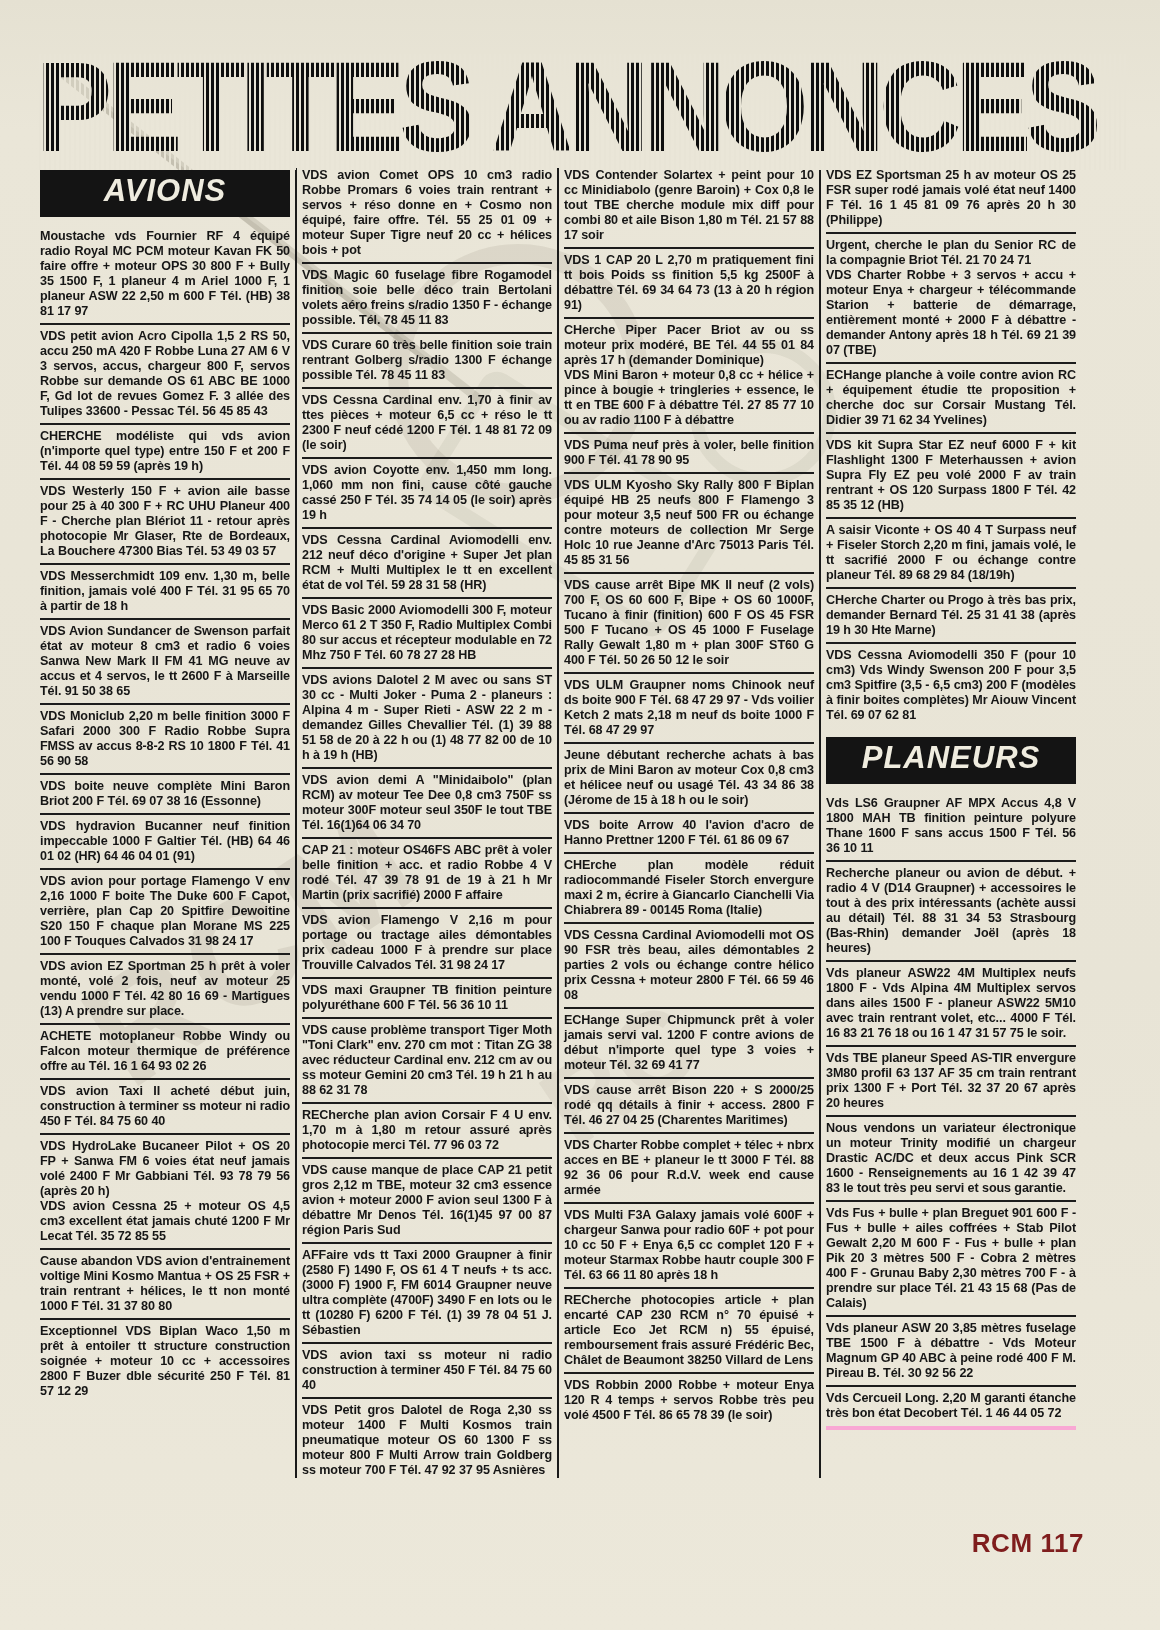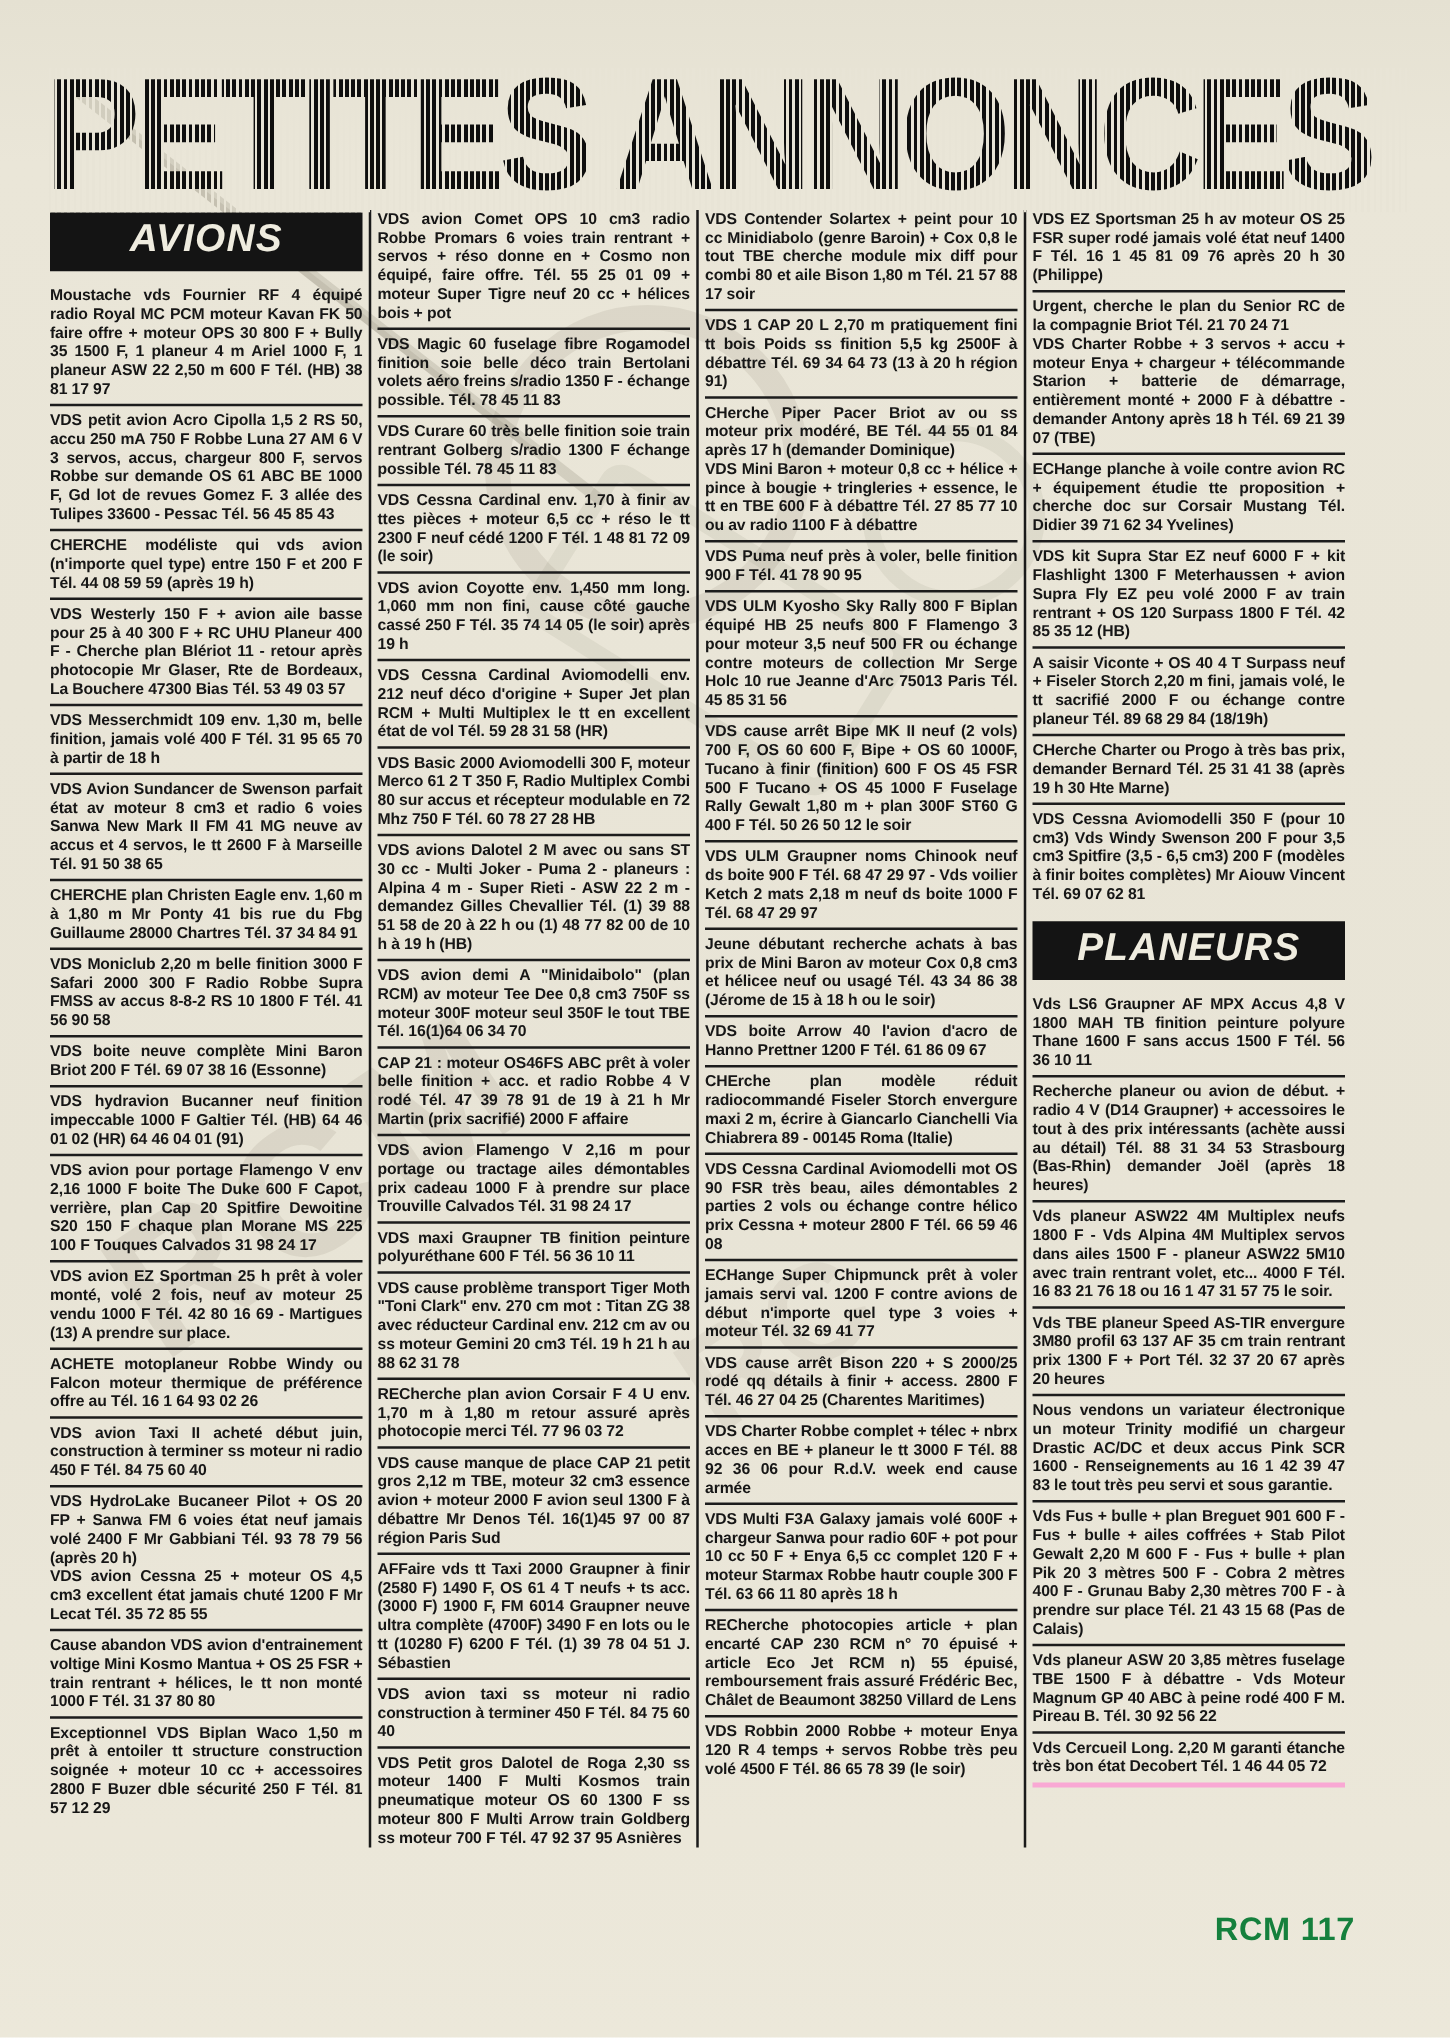--- a/index.html
+++ b/index.html
@@ -35,21 +35,21 @@
     padding:3px 5px 8px;margin:2px 0 12px;
   }
   .column .ad + .section-bar{margin-top:14px;}
   .ad{
     margin:0;font-size:12.6px;line-height:15px;font-weight:bold;
     text-align:justify;white-space:pre-line;letter-spacing:-.1px;
   }
   .ad + .ad{border-top:2px solid #1c1c1c;margin-top:4px;padding-top:4px;}
   .column:last-child .ad:last-child{border-bottom:4px solid #f9a8d4;padding-bottom:5px;}
   
-  .footer{position:absolute;top:1528px;right:76px;z-index:1;font-weight:bold;font-size:26px;letter-spacing:.5px;color:#15803d;}
+  .footer{position:absolute;top:1528px;right:76px;z-index:1;font-weight:bold;font-size:26px;letter-spacing:.5px;color:#7f1d1d;}
   .footer .num{margin-left:8px;}
 </style>
 </head>
 <body>
 
 <div class="ghost g-streak1"></div>
 <div class="ghost g-streak2"></div>
 <div class="ghost g-circle1"></div>
 <div class="ghost g-circle2"></div>
 <div class="ghost g-rect"></div>
@@ -58,26 +58,25 @@
 
 <div class="masthead">
   <h1>PETITES ANNONCES</h1>
   <div class="stripes"></div>
 </div>
 
 <div class="columns">
   <div class="column">
       <div class="section-bar">AVIONS</div>
       <p class="ad">Moustache vds Fournier RF 4 équipé radio Royal MC PCM moteur Kavan FK 50 faire offre + moteur OPS 30 800 F + Bully 35 1500 F, 1 planeur 4 m Ariel 1000 F, 1 planeur ASW 22 2,50 m 600 F Tél. (HB) 38 81 17 97</p>
-      <p class="ad">VDS petit avion Acro Cipolla 1,5 2 RS 50, accu 250 mA 750 F Robbe Luna 27 AM 6 V 3 servos, accus, chargeur 800 F, servos Robbe sur demande OS 61 ABC BE 1000 F, Gd lot de revues Gomez F. 3 allée des Tulipes 33600 - Pessac Tél. 56 45 85 43</p>
+      <p class="ad">VDS petit avion Acro Cipolla 1,5 2 RS 50, accu 250 mA 420 F Robbe Luna 27 AM 6 V 3 servos, accus, chargeur 800 F, servos Robbe sur demande OS 61 ABC BE 1000 F, Gd lot de revues Gomez F. 3 allée des Tulipes 33600 - Pessac Tél. 56 45 85 43</p>
       <p class="ad">CHERCHE modéliste qui vds avion (n'importe quel type) entre 150 F et 200 F Tél. 44 08 59 59 (après 19 h)</p>
       <p class="ad">VDS Westerly 150 F + avion aile basse pour 25 à 40 300 F + RC UHU Planeur 400 F - Cherche plan Blériot 11 - retour après photocopie Mr Glaser, Rte de Bordeaux, La Bouchere 47300 Bias Tél. 53 49 03 57</p>
       <p class="ad">VDS Messerchmidt 109 env. 1,30 m, belle finition, jamais volé 400 F Tél. 31 95 65 70 à partir de 18 h</p>
       <p class="ad">VDS Avion Sundancer de Swenson parfait état av moteur 8 cm3 et radio 6 voies Sanwa New Mark II FM 41 MG neuve av accus et 4 servos, le tt 2600 F à Marseille Tél. 91 50 38 65</p>
-      <p class="ad">CHERCHE plan Christen Eagle env. 1,60 m à 1,80 m Mr Ponty 41 bis rue du Fbg Guillaume 28000 Chartres Tél. 37 34 84 91</p>
       <p class="ad">VDS Moniclub 2,20 m belle finition 3000 F Safari 2000 300 F Radio Robbe Supra FMSS av accus 8-8-2 RS 10 1800 F Tél. 41 56 90 58</p>
       <p class="ad">VDS boite neuve complète Mini Baron Briot 200 F Tél. 69 07 38 16 (Essonne)</p>
       <p class="ad">VDS hydravion Bucanner neuf finition impeccable 1000 F Galtier Tél. (HB) 64 46 01 02 (HR) 64 46 04 01 (91)</p>
       <p class="ad">VDS avion pour portage Flamengo V env 2,16 1000 F boite The Duke 600 F Capot, verrière, plan Cap 20 Spitfire Dewoitine S20 150 F chaque plan Morane MS 225 100 F Touques Calvados 31 98 24 17</p>
       <p class="ad">VDS avion EZ Sportman 25 h prêt à voler monté, volé 2 fois, neuf av moteur 25 vendu 1000 F Tél. 42 80 16 69 - Martigues (13) A prendre sur place.</p>
       <p class="ad">ACHETE motoplaneur Robbe Windy ou Falcon moteur thermique de préférence offre au Tél. 16 1 64 93 02 26</p>
       <p class="ad">VDS avion Taxi II acheté début juin, construction à terminer ss moteur ni radio 450 F Tél. 84 75 60 40</p>
       <p class="ad">VDS HydroLake Bucaneer Pilot + OS 20 FP + Sanwa FM 6 voies état neuf jamais volé 2400 F Mr Gabbiani Tél. 93 78 79 56 (après 20 h)
 VDS avion Cessna 25 + moteur OS 4,5 cm3 excellent état jamais chuté 1200 F Mr Lecat Tél. 35 72 85 55</p>
       <p class="ad">Cause abandon VDS avion d'entrainement voltige Mini Kosmo Mantua + OS 25 FSR + train rentrant + hélices, le tt non monté 1000 F Tél. 31 37 80 80</p>

